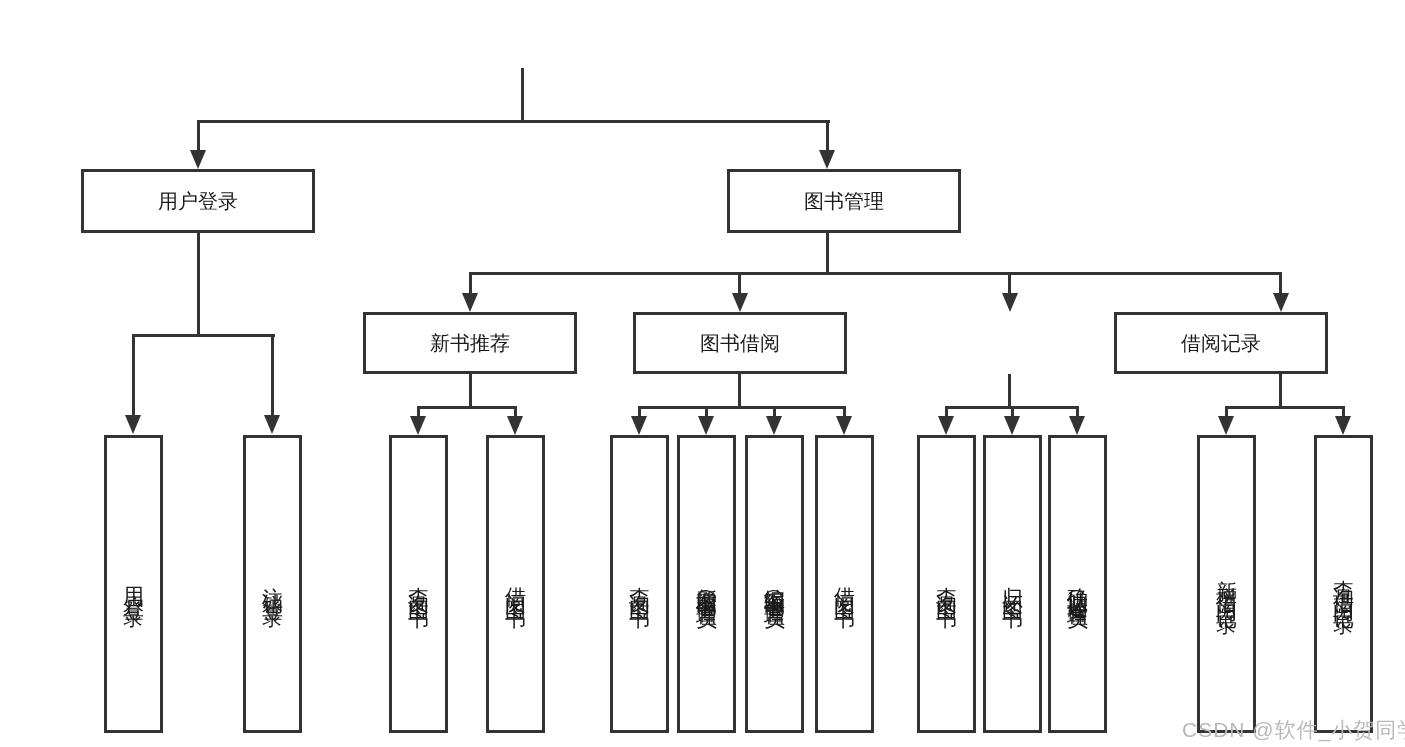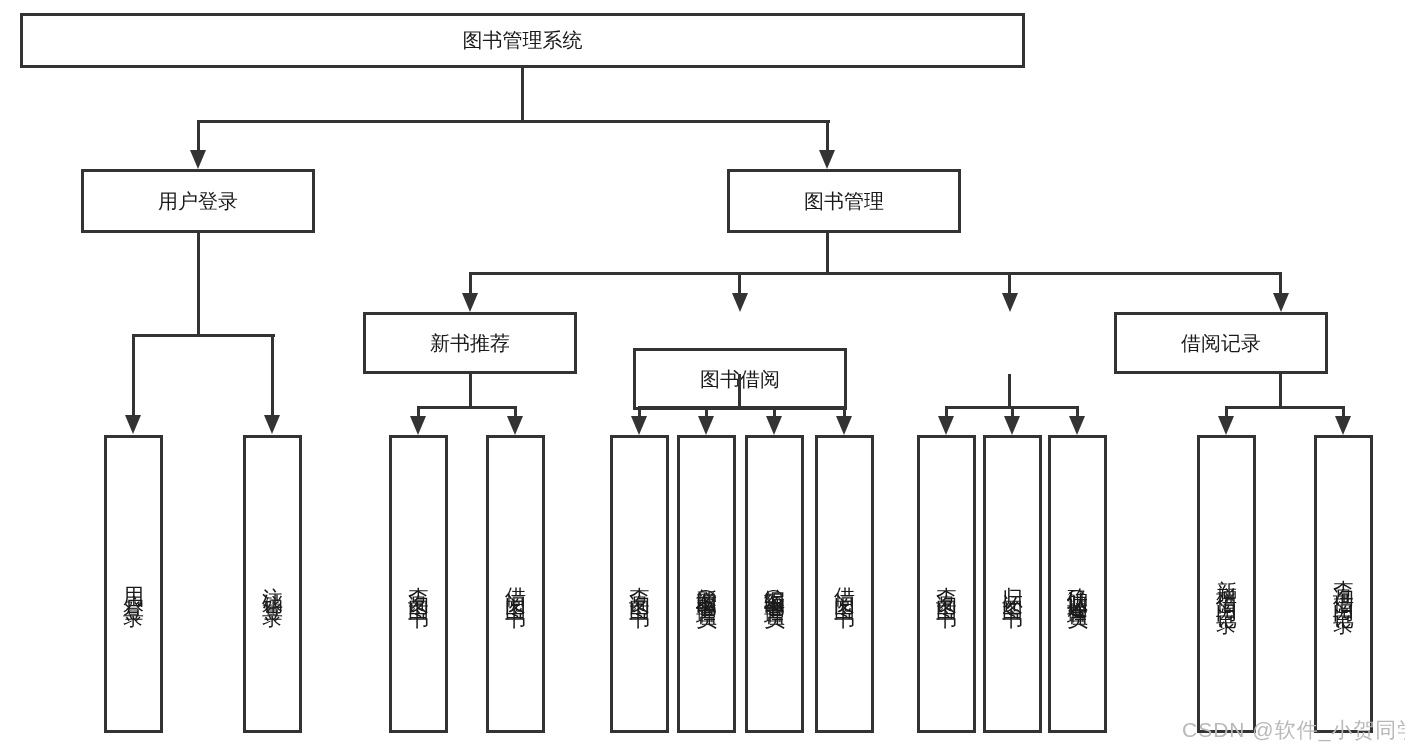--- a/index.html
+++ b/index.html
@@ -28,23 +28,20 @@
   .watermark{
     position:absolute;left:1182px;top:716px;font-size:21px;color:#b9b9b9;
     letter-spacing:1px;white-space:nowrap;z-index:5;
   }
 </style>
 </head>
 <body>
 
 <div id="canvas">
 
-  <div class="box" style="left:20px;top:13px;width:1005px;height:55px;">
-    <span>图书管理系统</span>
-  </div>
 
   <div class="vline" style="left:521px;top:68px;height:52px;"></div>
   <div class="hline" style="left:197px;top:120px;width:633px;"></div>
   <div class="vline" style="left:197px;top:120px;height:32px;"></div>
   <div class="arrow" style="left:190px;top:150px;"></div>
   <div class="vline" style="left:826px;top:120px;height:32px;"></div>
   <div class="arrow" style="left:819px;top:150px;"></div>
 
   <div class="box" style="left:81px;top:169px;width:234px;height:64px;">
     <span>用户登录</span>
@@ -67,21 +64,21 @@
   <div class="vline" style="left:738px;top:272px;height:22px;"></div>
   <div class="arrow" style="left:732px;top:293px;"></div>
   <div class="vline" style="left:1008px;top:272px;height:22px;"></div>
   <div class="arrow" style="left:1002px;top:293px;"></div>
   <div class="vline" style="left:1279px;top:272px;height:22px;"></div>
   <div class="arrow" style="left:1273px;top:293px;"></div>
 
   <div class="box" style="left:363px;top:312px;width:214px;height:62px;">
     <span>新书推荐</span>
   </div>
-  <div class="box" style="left:633px;top:312px;width:214px;height:62px;margin-top:36px;">
+  <div class="box" style="left:633px;top:312px;width:214px;height:62px;">
     <span>图书借阅</span>
   </div>
   <div class="box" style="left:1114px;top:312px;width:214px;height:62px;">
     <span>借阅记录</span>
   </div>
 
   <div class="vline" style="left:469px;top:374px;height:34px;"></div>
   <div class="hline" style="left:417px;top:406px;width:100px;"></div>
   <div class="vline" style="left:417px;top:406px;height:11px;"></div>
   <div class="arrow" style="left:410px;top:416px;"></div>

